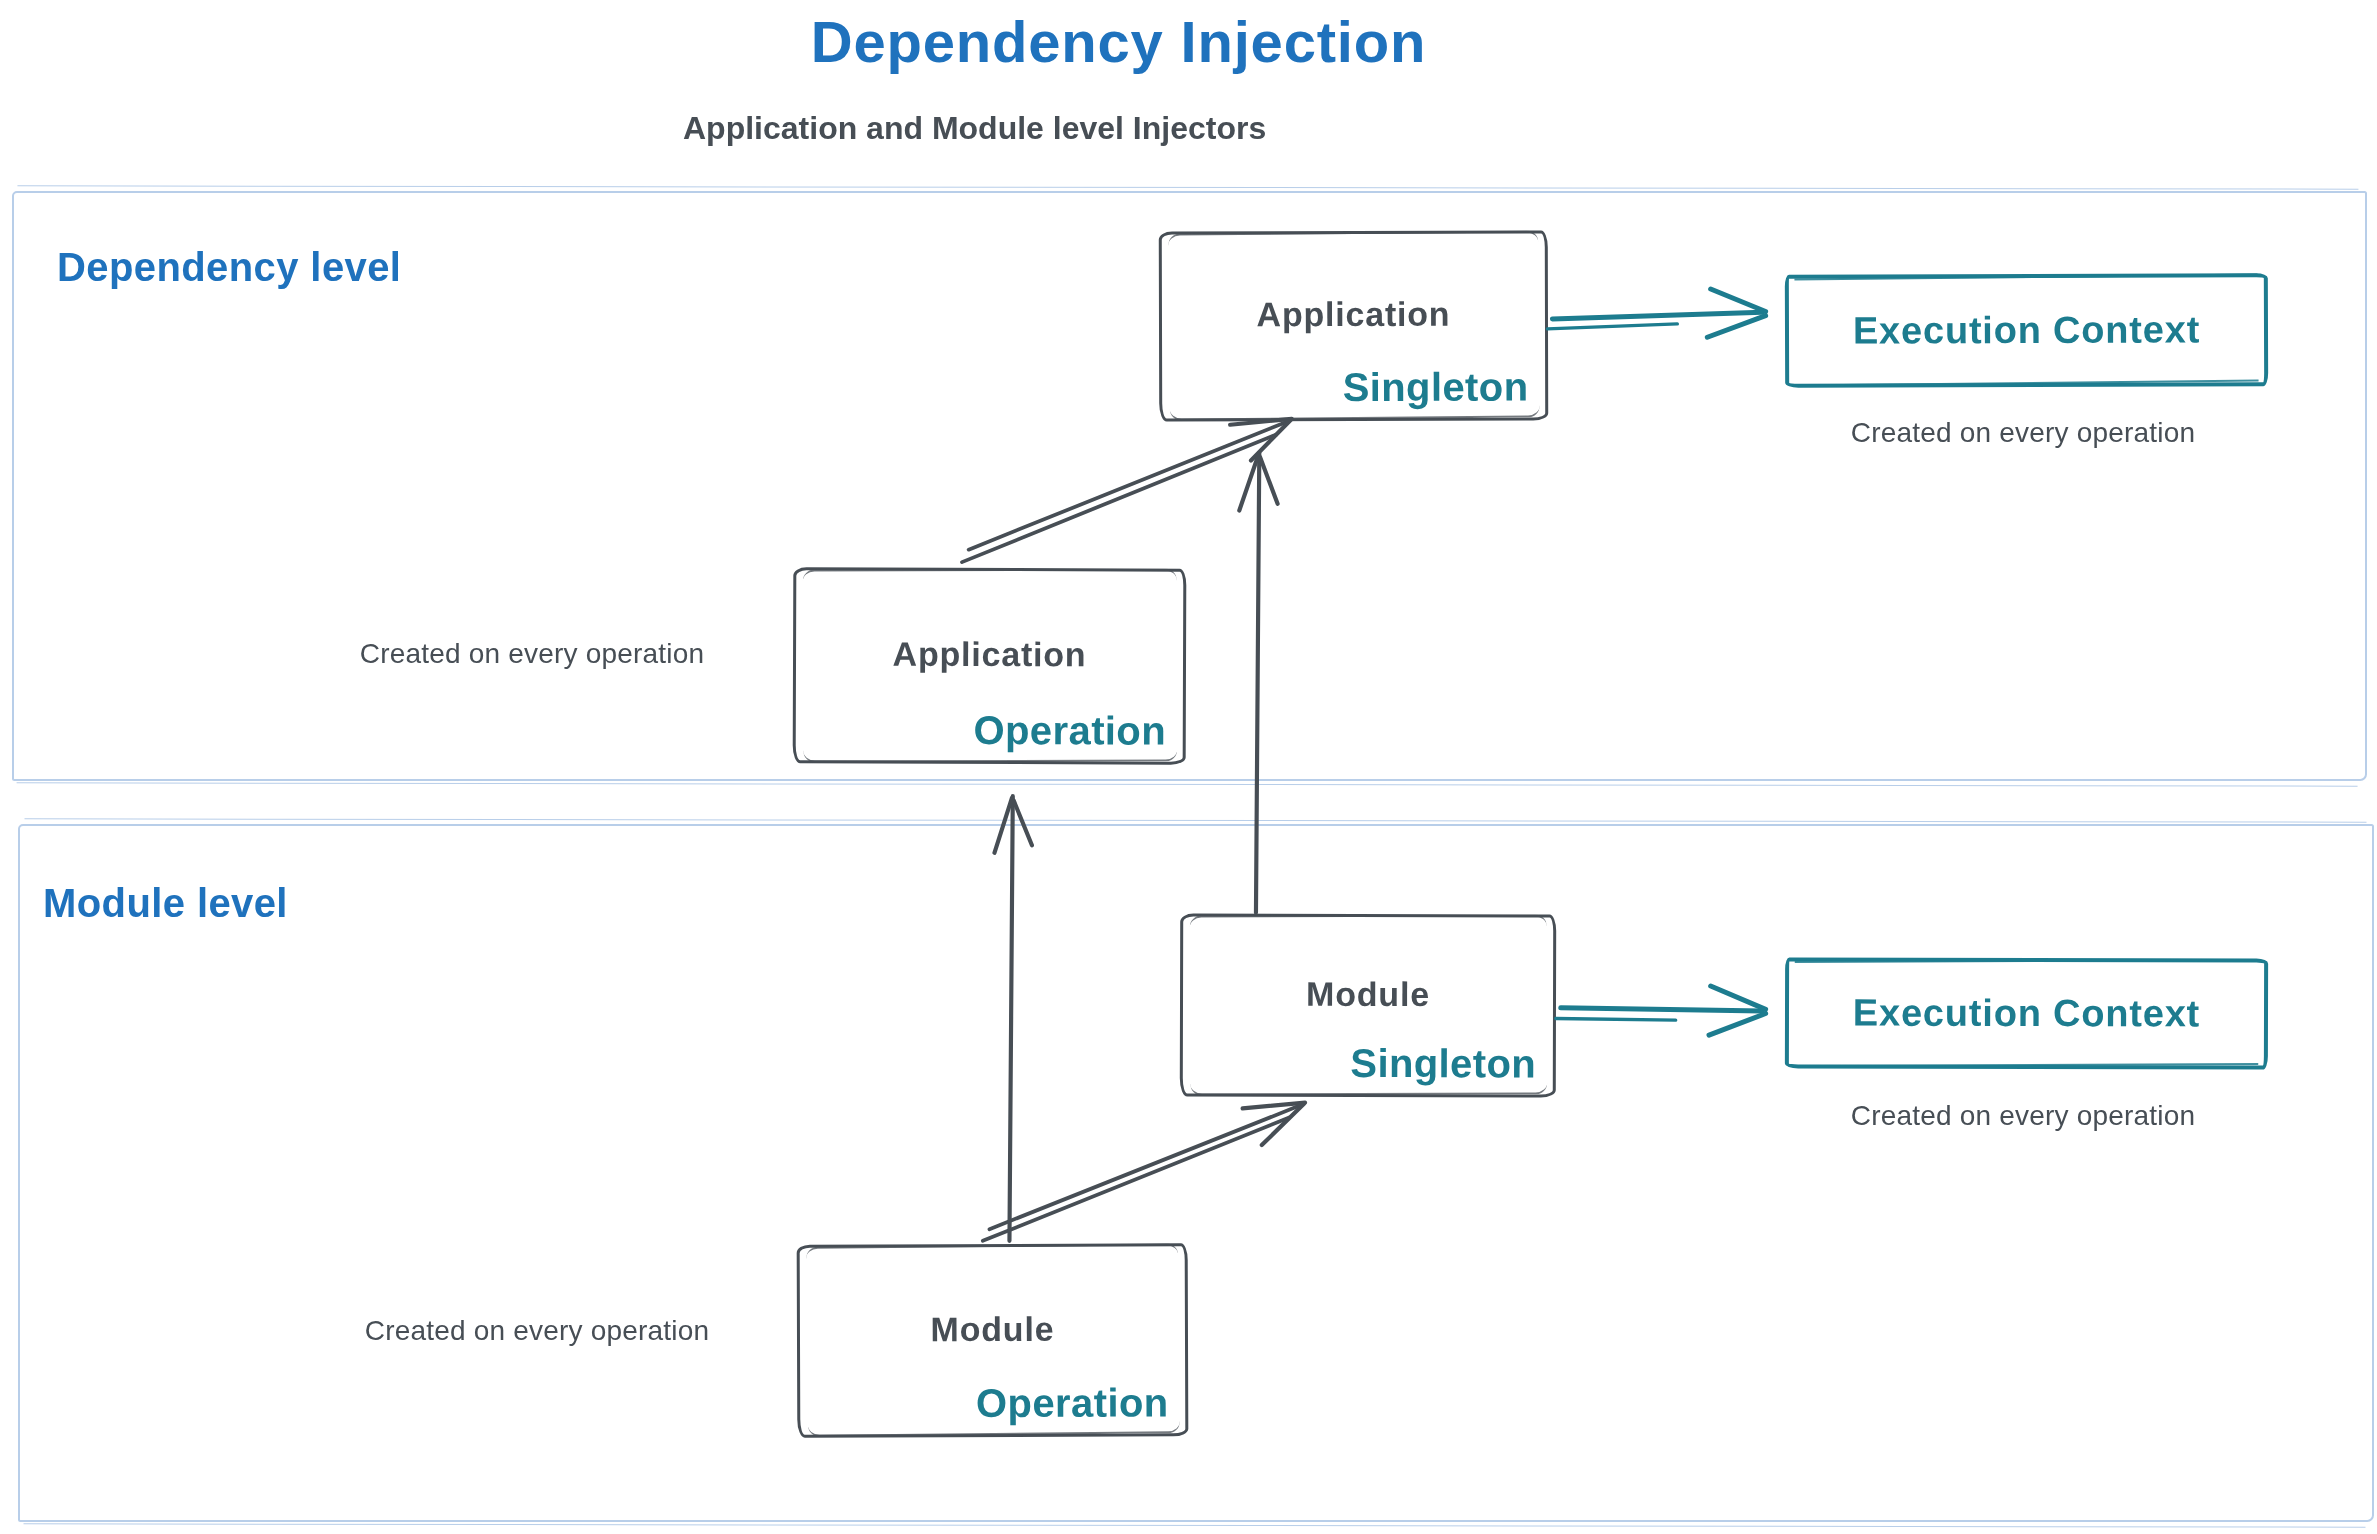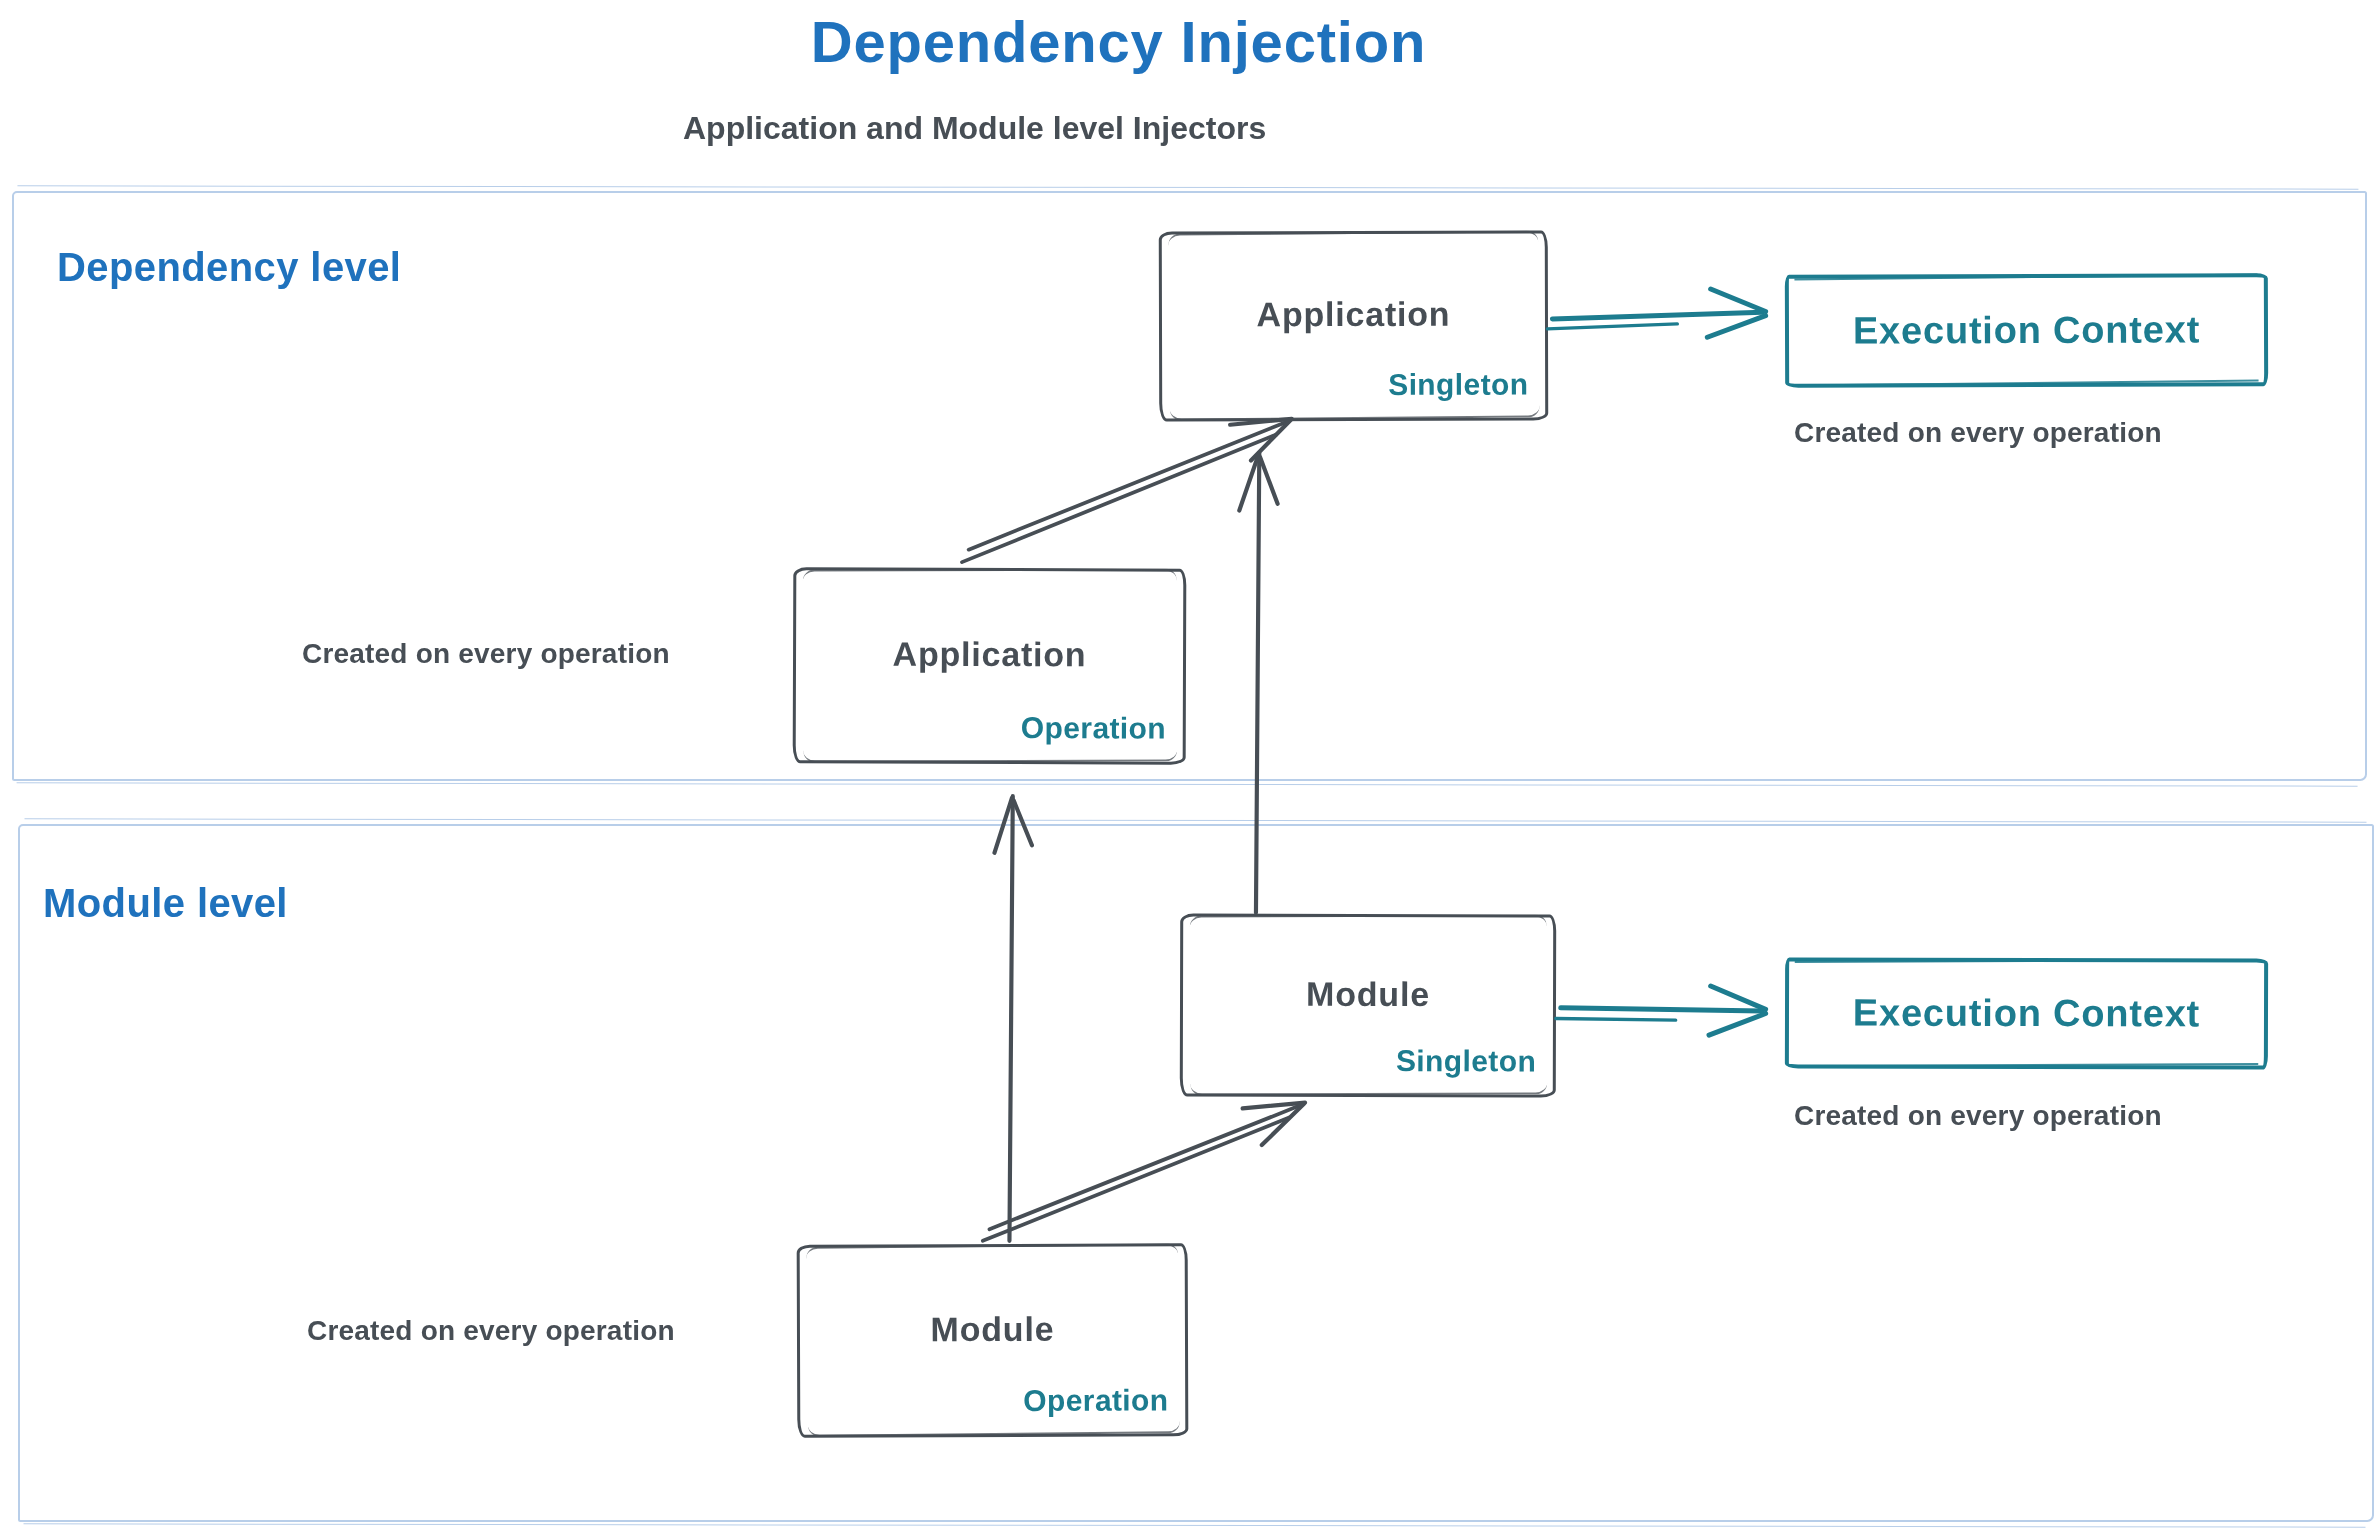--- a/index.html
+++ b/index.html
@@ -61,22 +61,22 @@
     border-bottom:2.1px solid var(--dark);
     transform:rotate(-0.35deg);
     opacity:.75;pointer-events:none;
     border-radius:11.7px;
   }
   .node-title{
     font-size:34px;font-weight:600;color:var(--dark);
     margin-bottom:23px;letter-spacing:0.8px;
   }
   .node-badge{
-    position:absolute;right:16.7px;bottom:16px;
-    font-size:30px;font-weight:600;color:var(--teal);letter-spacing:0.4px;
+    position:absolute;right:16.7px;bottom:8px;
+    font-size:40px;font-weight:600;color:var(--teal);letter-spacing:0.4px;
   }
   .n-app-singleton{left:1159px;top:231px;width:383px;height:184px;transform:rotate(-0.15deg);}
   .n-app-operation{left:793px;top:568px;width:387px;height:190px;transform:rotate(0.2deg);}
   .n-module-singleton{left:1180px;top:914px;width:370px;height:177px;transform:rotate(0.15deg);}
   .n-module-operation{left:797px;top:1244px;width:385px;height:187px;transform:rotate(-0.2deg);}
 
   
   .exec{
     background:#fff;
     border:4.2px solid var(--teal);
@@ -91,22 +91,22 @@
     opacity:.85;pointer-events:none;
   }
   .exec-title{
     font-size:38px;font-weight:600;color:var(--teal);letter-spacing:0.8px;
   }
   .x-app{left:1785px;top:274px;width:475px;height:105px;transform:rotate(-0.2deg);}
   .x-module{left:1785px;top:958px;width:475px;height:103px;transform:rotate(0.15deg);}
 
   
   .caption{
-    font-size:28px;font-weight:700;color:var(--dark);
-    text-align:left;letter-spacing:0.2px;
+    font-size:28px;font-weight:400;color:var(--dark);
+    text-align:center;letter-spacing:0.2px;
   }
   .cap-exec-app{left:1794px;top:417px;width:458px;}
   .cap-app-op{left:302px;top:638px;width:460px;}
   .cap-exec-module{left:1794px;top:1100px;width:458px;}
   .cap-module-op{left:307px;top:1315px;width:460px;}
 
   
   svg.arrows{position:absolute;left:0;top:0;pointer-events:none;}
   .stroke-dark{stroke:var(--dark);}
   .stroke-teal{stroke:var(--teal);}

